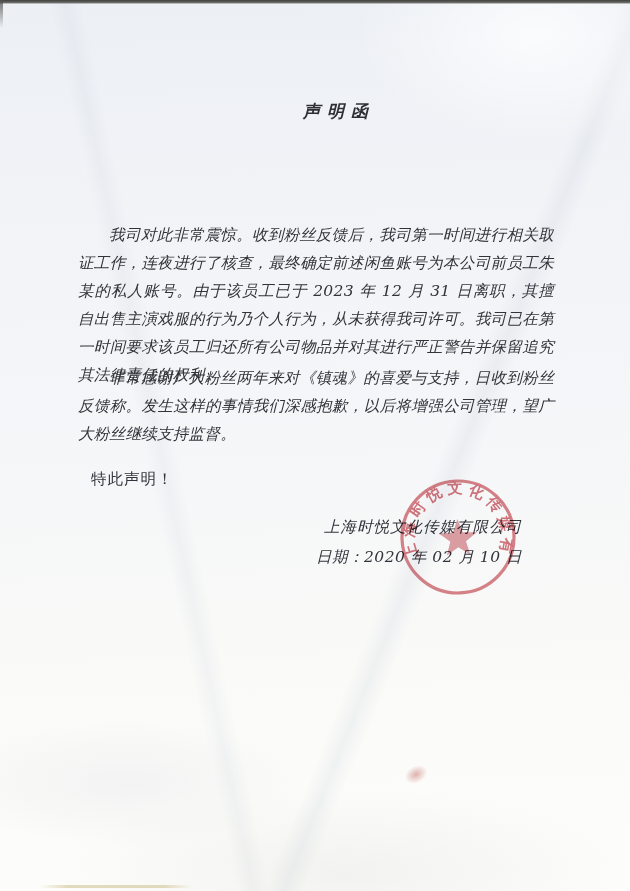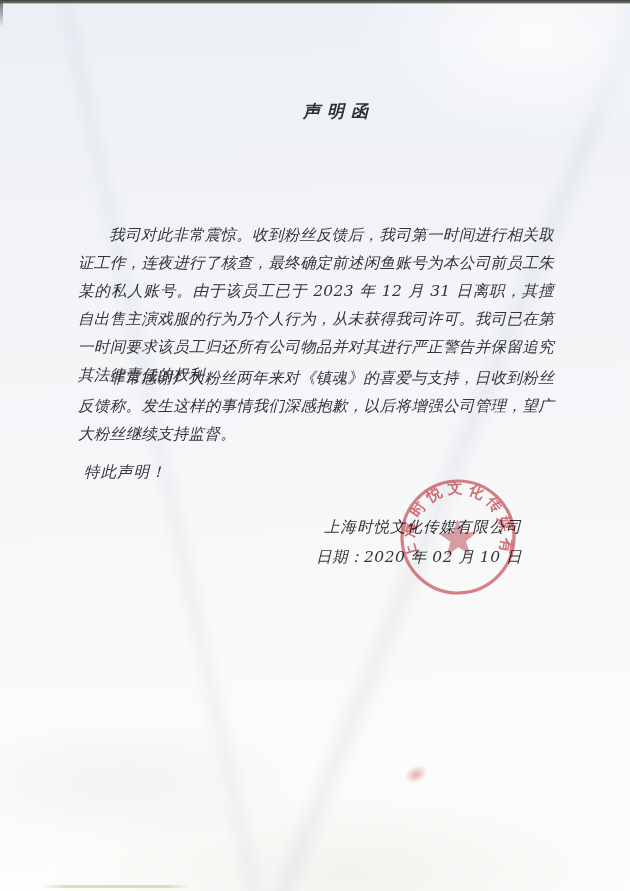--- a/index.html
+++ b/index.html
@@ -27,22 +27,22 @@
   }
   .para{
     position:absolute;left:78px;width:476px;margin:0;
     font-size:15.5px;line-height:28px;letter-spacing:0.3px;
     color:#32333a;font-style:italic;text-align:justify;text-indent:31px;
   }
   .p1{top:159px;}
   .p2{top:221px;}
   .p3{top:364px;}
   .closing{
-    position:absolute;left:80px;top:454px;margin:4px;
-    font-size:15.5px;line-height:28px;color:#32333a;font-style:italic;letter-spacing:1px;
+    position:absolute;left:80px;top:454px;margin:11px;
+    font-size:15.5px;line-height:28px;color:#32333a;letter-spacing:1px;
   }
   .sig{position:absolute;right:108px;top:513px;text-align:right;color:#32333a;font-style:italic;}
   .sig p{margin:0;font-size:15.5px;line-height:28px;}
   .sig .company{letter-spacing:1px;}
   .sig .date{margin-top:2px;letter-spacing:0.5px;}
   .seal{
     position:absolute;left:393px;top:472px;width:130px;height:130px;
     mix-blend-mode:multiply;opacity:0.92;transform:rotate(-2deg);pointer-events:none;
   }
   .seal text{

